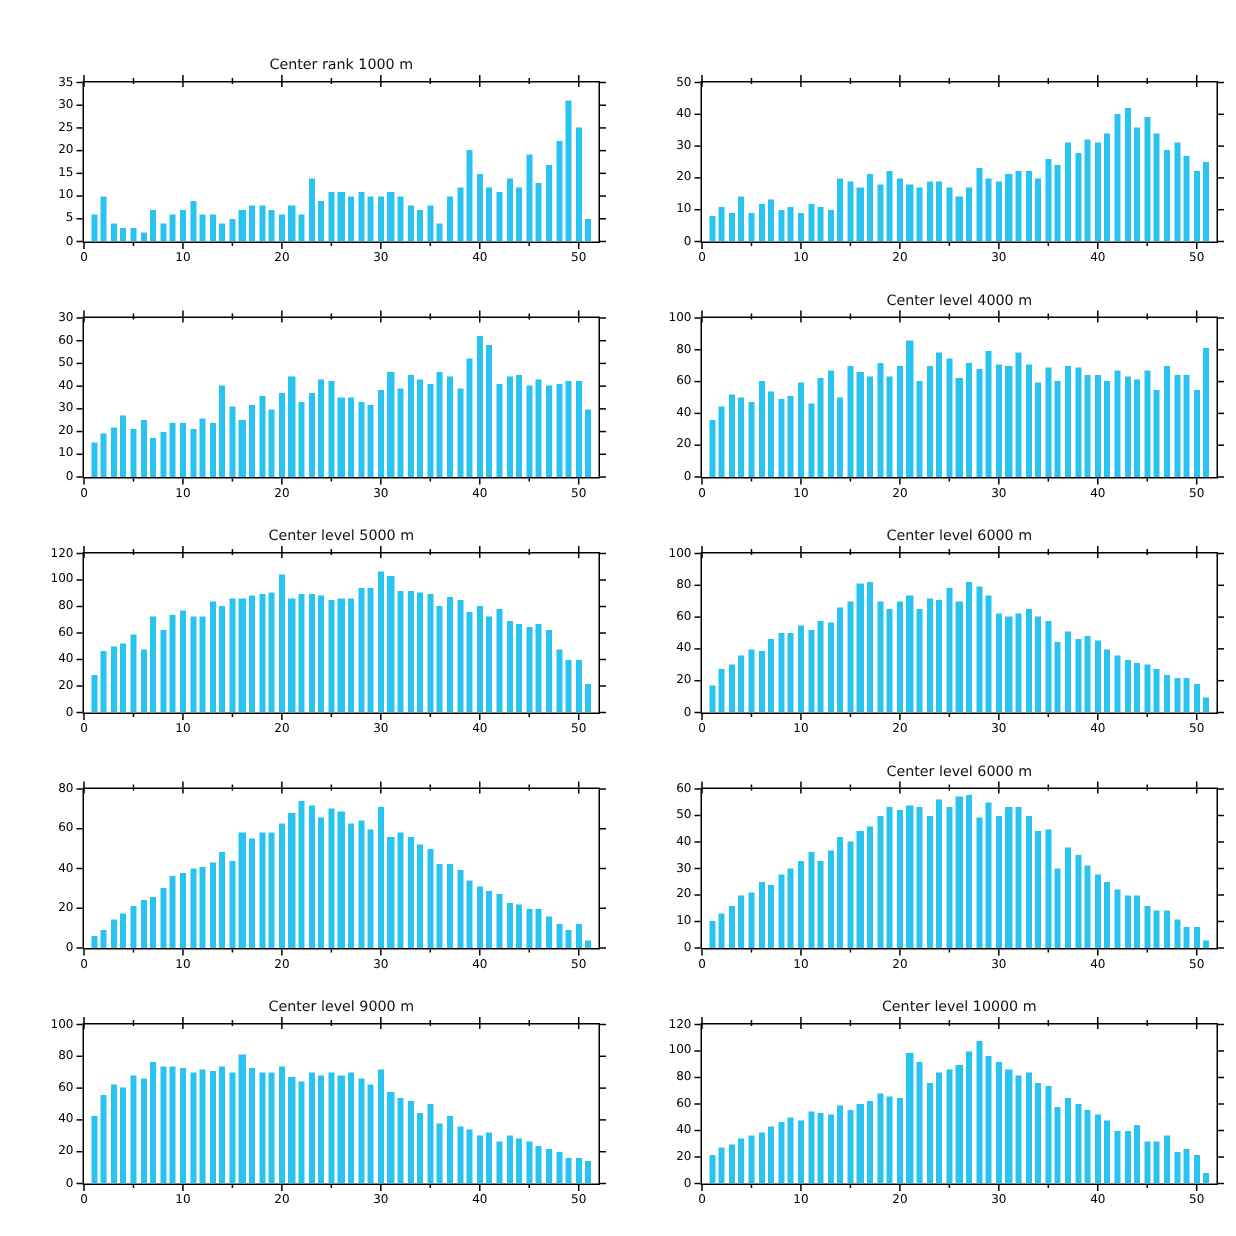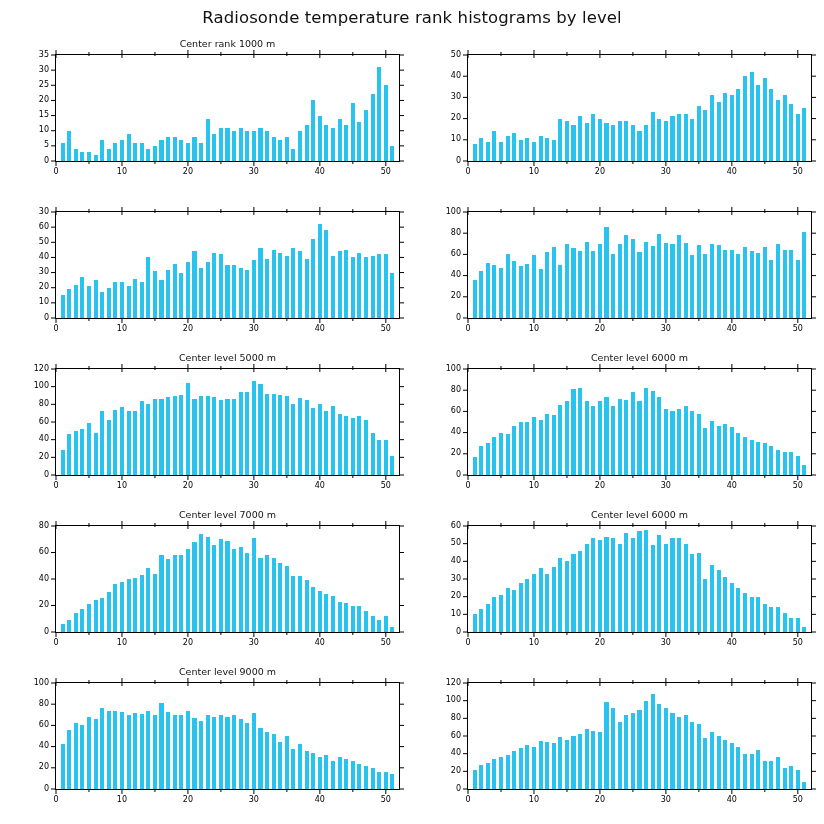--- a/index.html
+++ b/index.html
@@ -85,21 +85,20 @@
     text-align: right;
   }
   .xlab {
     text-align: center;
   }
 </style>
 </head>
 <body>
 
 <div id="page">
-  <div id="main-title">Radiosonde temperature rank histograms by level</div>
   <div class="panel-grid">
       <div class="panel" style="left: 0px; top: 0px; width: 412px; height: 157px;">
         <div class="panel-title" style="left: 55px; width: 345px;">Center rank 1000 m</div>
         <div class="plot-area" style="left: 55px; top: 16px; width: 345px; height: 108px;">
           <div class="bars">
             <div class="bar" style="left: 4.55135px; width: 4.08962px; height: 18.1714px; background: rgb(41, 195, 240);"></div>
             <div class="bar" style="left: 11.1475px; width: 4.08962px; height: 30.2857px; background: rgb(41, 195, 240);"></div>
             <div class="bar" style="left: 17.7437px; width: 4.08962px; height: 12.1143px; background: rgb(41, 195, 240);"></div>
             <div class="bar" style="left: 24.3398px; width: 4.08962px; height: 9.08571px; background: rgb(41, 195, 240);"></div>
             <div class="bar" style="left: 30.936px; width: 4.08962px; height: 9.08571px; background: rgb(41, 195, 240);"></div>
@@ -449,20 +448,21 @@
           <line x1="400" y1="107.85714285714286" x2="404" y2="107.85714285714286" stroke="#000" stroke-width="1"></line>
           <line x1="400" y1="92.71428571428572" x2="404" y2="92.71428571428572" stroke="#000" stroke-width="1"></line>
           <line x1="400" y1="77.57142857142858" x2="404" y2="77.57142857142858" stroke="#000" stroke-width="1"></line>
           <line x1="400" y1="62.42857142857143" x2="404" y2="62.42857142857143" stroke="#000" stroke-width="1"></line>
           <line x1="400" y1="47.28571428571428" x2="404" y2="47.28571428571428" stroke="#000" stroke-width="1"></line>
           <line x1="400" y1="32.14285714285715" x2="404" y2="32.14285714285715" stroke="#000" stroke-width="1"></line>
           <line x1="400" y1="17" x2="404" y2="17" stroke="#000" stroke-width="1"></line>
         </svg>
       </div>
       <div class="panel" style="left: 412px; top: 157px; width: 412px; height: 157px;">
+        <div class="panel-title" style="left: 55px; width: 345px;">Center level 4000 m</div>
         <div class="plot-area" style="left: 55px; top: 16px; width: 345px; height: 108px;">
           <div class="bars">
             <div class="bar" style="left: 4.55135px; width: 4.08962px; height: 38.16px; background: rgb(41, 195, 240);"></div>
             <div class="bar" style="left: 11.1475px; width: 4.08962px; height: 46.64px; background: rgb(41, 195, 240);"></div>
             <div class="bar" style="left: 17.7437px; width: 4.08962px; height: 55.12px; background: rgb(41, 195, 240);"></div>
             <div class="bar" style="left: 24.3398px; width: 4.08962px; height: 53px; background: rgb(41, 195, 240);"></div>
             <div class="bar" style="left: 30.936px; width: 4.08962px; height: 49.82px; background: rgb(41, 195, 240);"></div>
             <div class="bar" style="left: 37.5321px; width: 4.08962px; height: 63.6px; background: rgb(41, 195, 240);"></div>
             <div class="bar" style="left: 44.1283px; width: 4.08962px; height: 57.24px; background: rgb(41, 195, 240);"></div>
             <div class="bar" style="left: 50.7244px; width: 4.08962px; height: 51.94px; background: rgb(41, 195, 240);"></div>
@@ -802,21 +802,20 @@
           <line x1="385.80769230769226" y1="16" x2="385.80769230769226" y2="12" stroke="#000" stroke-width="1"></line>
           <line x1="400" y1="123" x2="404" y2="123" stroke="#000" stroke-width="1"></line>
           <line x1="400" y1="101.8" x2="404" y2="101.8" stroke="#000" stroke-width="1"></line>
           <line x1="400" y1="80.6" x2="404" y2="80.6" stroke="#000" stroke-width="1"></line>
           <line x1="400" y1="59.400000000000006" x2="404" y2="59.400000000000006" stroke="#000" stroke-width="1"></line>
           <line x1="400" y1="38.19999999999999" x2="404" y2="38.19999999999999" stroke="#000" stroke-width="1"></line>
           <line x1="400" y1="17" x2="404" y2="17" stroke="#000" stroke-width="1"></line>
         </svg>
       </div>
       <div class="panel" style="left: 0px; top: 471px; width: 412px; height: 157px;">
-        <div class="panel-title" style="left: 55px; width: 345px;">Center level 7000 m</div>
         <div class="plot-area" style="left: 55px; top: 16px; width: 345px; height: 108px;">
           <div class="bars">
             <div class="bar" style="left: 4.55135px; width: 4.08962px; height: 7.95px; background: rgb(41, 195, 240);"></div>
             <div class="bar" style="left: 11.1475px; width: 4.08962px; height: 11.925px; background: rgb(41, 195, 240);"></div>
             <div class="bar" style="left: 17.7437px; width: 4.08962px; height: 18.55px; background: rgb(41, 195, 240);"></div>
             <div class="bar" style="left: 24.3398px; width: 4.08962px; height: 22.525px; background: rgb(41, 195, 240);"></div>
             <div class="bar" style="left: 30.936px; width: 4.08962px; height: 27.825px; background: rgb(41, 195, 240);"></div>
             <div class="bar" style="left: 37.5321px; width: 4.08962px; height: 31.8px; background: rgb(41, 195, 240);"></div>
             <div class="bar" style="left: 44.1283px; width: 4.08962px; height: 34.45px; background: rgb(41, 195, 240);"></div>
             <div class="bar" style="left: 50.7244px; width: 4.08962px; height: 39.75px; background: rgb(41, 195, 240);"></div>
@@ -1153,20 +1152,21 @@
           <line x1="385.80769230769226" y1="16" x2="385.80769230769226" y2="12" stroke="#000" stroke-width="1"></line>
           <line x1="400" y1="123" x2="404" y2="123" stroke="#000" stroke-width="1"></line>
           <line x1="400" y1="101.8" x2="404" y2="101.8" stroke="#000" stroke-width="1"></line>
           <line x1="400" y1="80.6" x2="404" y2="80.6" stroke="#000" stroke-width="1"></line>
           <line x1="400" y1="59.400000000000006" x2="404" y2="59.400000000000006" stroke="#000" stroke-width="1"></line>
           <line x1="400" y1="38.19999999999999" x2="404" y2="38.19999999999999" stroke="#000" stroke-width="1"></line>
           <line x1="400" y1="17" x2="404" y2="17" stroke="#000" stroke-width="1"></line>
         </svg>
       </div>
       <div class="panel" style="left: 412px; top: 628px; width: 412px; height: 157px;">
+        <div class="panel-title" style="left: 55px; width: 345px;">Center level 10000 m</div>
         <div class="plot-area" style="left: 55px; top: 16px; width: 345px; height: 108px;">
           <div class="bars">
             <div class="bar" style="left: 4.55135px; width: 4.08962px; height: 19.4333px; background: rgb(41, 195, 240);"></div>
             <div class="bar" style="left: 11.1475px; width: 4.08962px; height: 23.85px; background: rgb(41, 195, 240);"></div>
             <div class="bar" style="left: 17.7437px; width: 4.08962px; height: 26.5px; background: rgb(41, 195, 240);"></div>
             <div class="bar" style="left: 24.3398px; width: 4.08962px; height: 30.0333px; background: rgb(41, 195, 240);"></div>
             <div class="bar" style="left: 30.936px; width: 4.08962px; height: 31.8px; background: rgb(41, 195, 240);"></div>
             <div class="bar" style="left: 37.5321px; width: 4.08962px; height: 33.5667px; background: rgb(41, 195, 240);"></div>
             <div class="bar" style="left: 44.1283px; width: 4.08962px; height: 37.9833px; background: rgb(41, 195, 240);"></div>
             <div class="bar" style="left: 50.7244px; width: 4.08962px; height: 40.6333px; background: rgb(41, 195, 240);"></div>

